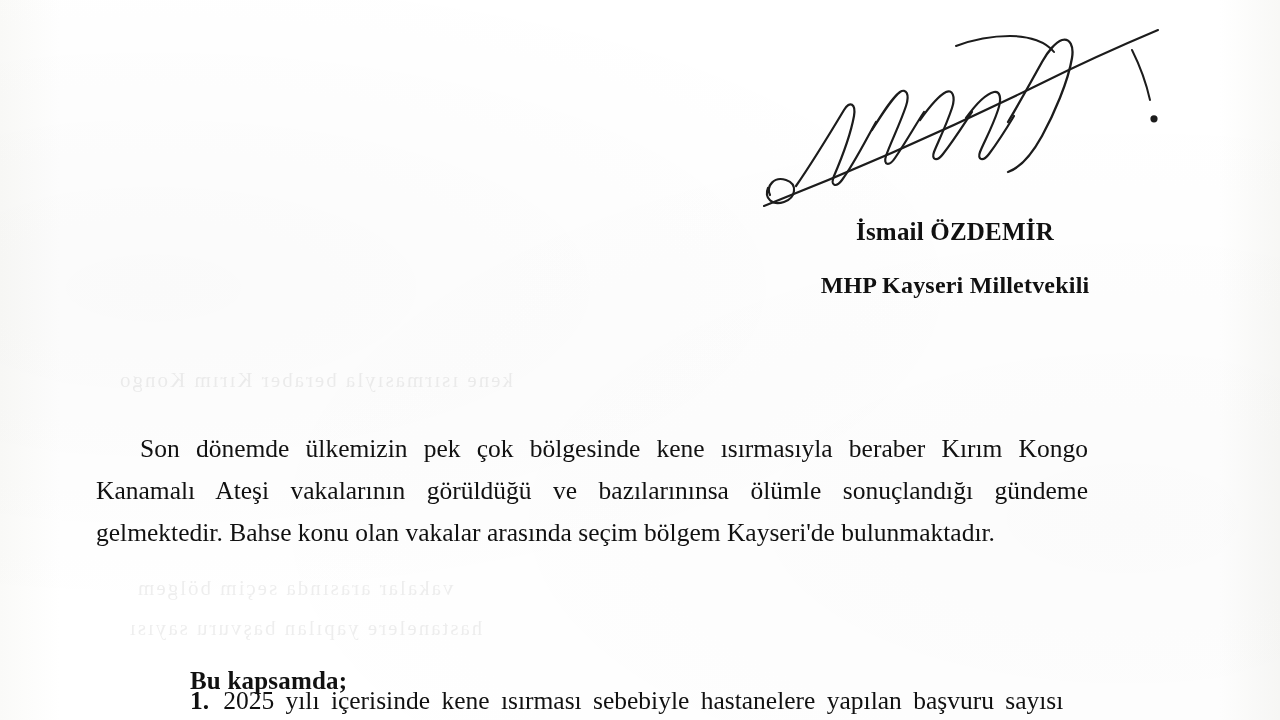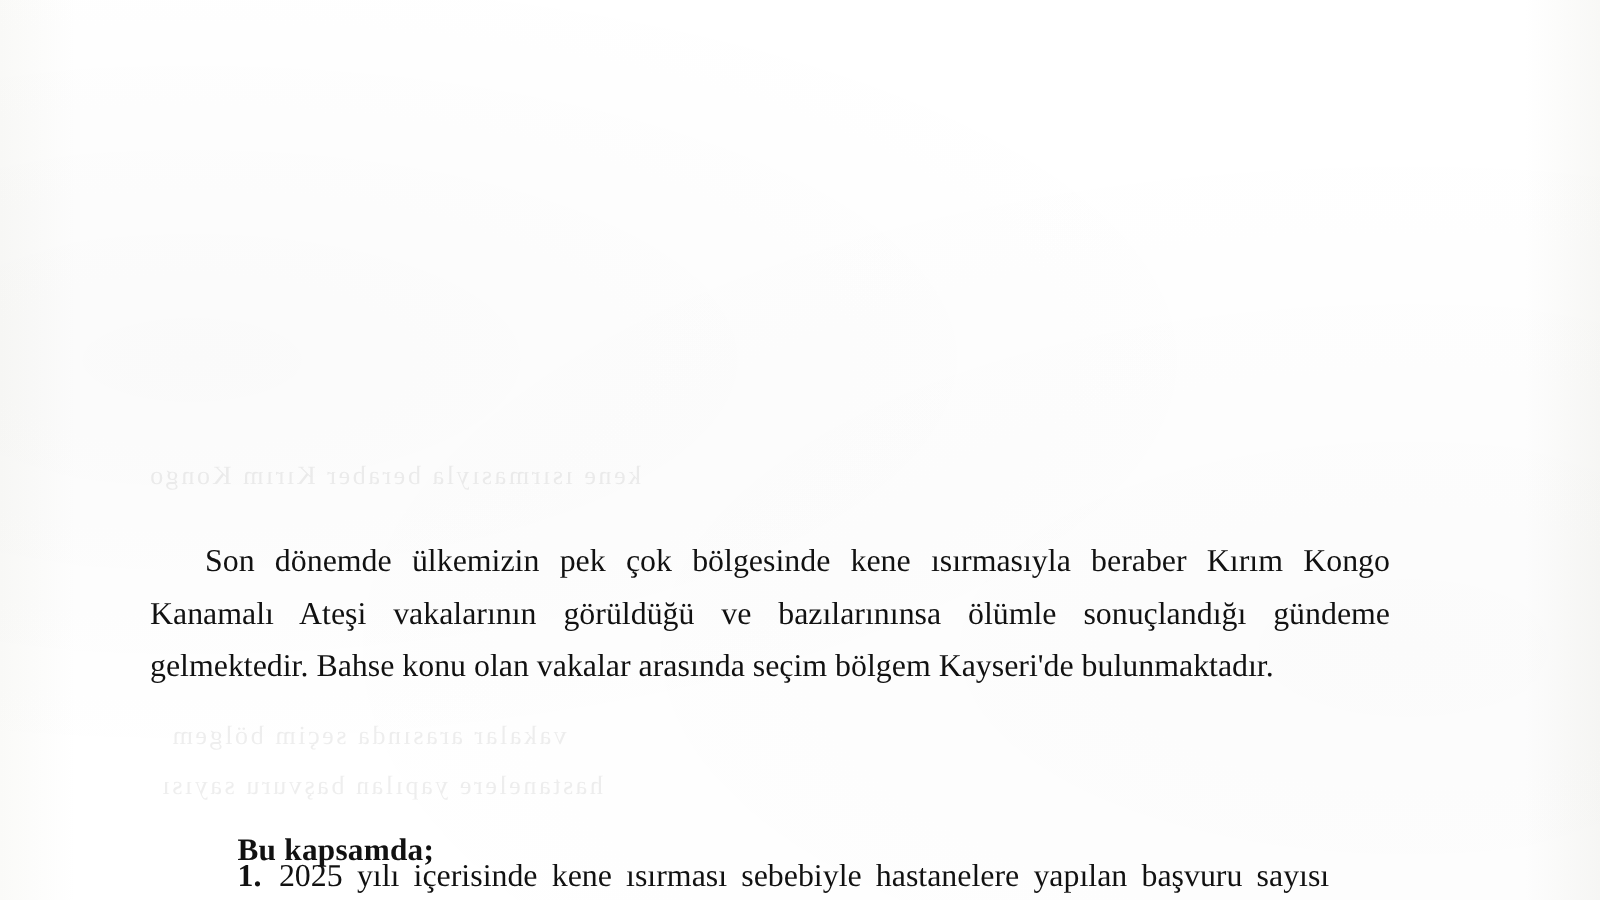--- a/index.html
+++ b/index.html
@@ -80,21 +80,21 @@
     width: 430px;
     text-align: center;
     font-size: 24px;
     font-weight: bold;
     letter-spacing: 0.2px;
   }
 
   
   .body-text {
     position: absolute;
-    left: 120px;
+    left: 96px;
     top: 428px;
     width: 992px;
   }
   .para {
     font-size: 25.5px;
     line-height: 42px;
     text-align: justify;
     text-justify: inter-word;
     margin: 0;
   }
@@ -142,20 +142,43 @@
 <body>
 
 <div class="page">
 
   <div class="paper-grain"></div>
 
   <div class="ghost-line ghost-1">kene ısırmasıyla beraber Kırım Kongo</div>
   <div class="ghost-line ghost-2">vakalar arasında seçim bölgem</div>
   <div class="ghost-line ghost-3">hastanelere yapılan başvuru sayısı</div>
 
+  <div class="signature-block">
+
+    <svg class="signature-svg" width="470" height="210" viewBox="0 0 470 210">
+      <g fill="none" stroke="#1c1c1c" stroke-linecap="round" stroke-linejoin="round">
+
+        <path d="M24,196 C90,170 190,128 300,74 C340,54 380,36 418,20" stroke-width="2.1"></path>
+
+        <path d="M392,40 C400,56 406,72 410,90" stroke-width="2"></path>
+        <path d="M414,106 c1.6,0 2.8,1.2 2.8,2.8 0,1.6 -1.2,2.8 -2.8,2.8 -1.6,0 -2.8,-1.2 -2.8,-2.8 0,-1.6 1.2,-2.8 2.8,-2.8 z" stroke-width="1.6" fill="#1c1c1c"></path>
+
+        <path d="M30,185 C26,176 34,166 46,170 C58,174 56,188 44,192 C32,196 24,188 28,178" stroke-width="2.2"></path>
+        <path d="M56,176 C74,150 92,120 104,100 C110,90 116,94 114,106 C110,128 100,152 94,166 C90,176 96,178 102,170 C114,154 128,126 136,112" stroke-width="2.2"></path>
+        <path d="M132,120 C142,104 152,88 160,82 C166,78 170,84 166,96 C160,114 150,134 146,146 C143,155 149,157 155,148 C166,132 176,114 184,102" stroke-width="2.2"></path>
+        <path d="M180,110 C190,96 198,86 206,82 C212,79 216,86 212,98 C206,116 198,132 194,142 C191,150 197,152 203,144 C214,130 224,114 232,102" stroke-width="2.2"></path>
+        <path d="M226,108 C236,94 246,84 254,82 C260,81 262,88 258,100 C252,118 244,132 240,142 C237,150 243,152 249,144 C258,132 268,116 274,106" stroke-width="2.2"></path>
+        <path d="M268,112 C280,92 292,70 302,52 C308,41 316,32 322,30 C330,28 334,36 332,48 C328,72 314,104 302,126 C292,144 280,158 268,162" stroke-width="2.3"></path>
+        <path d="M216,36 C232,30 252,26 270,26 C290,26 306,32 314,42" stroke-width="2"></path>
+      </g>
+    </svg>
+
+    <div class="sig-name">İsmail ÖZDEMİR</div>
+    <div class="sig-title">MHP Kayseri Milletvekili</div>
+  </div>
 
   <div class="body-text">
     <p class="para"><span class="indent"></span><span>Son dönemde ülkemizin pek çok bölgesinde kene ısırmasıyla beraber Kırım Kongo Kanamalı Ateşi vakalarının görüldüğü ve bazılarınınsa ölümle sonuçlandığı gündeme gelmektedir. Bahse konu olan vakalar arasında seçim bölgem Kayseri'de bulunmaktadır.</span></p>
   </div>
 
   <div class="bold-lead">Bu kapsamda;</div>
 
   <div class="list-area">
     <div class="list-item">
       <span class="list-num">1.</span>

